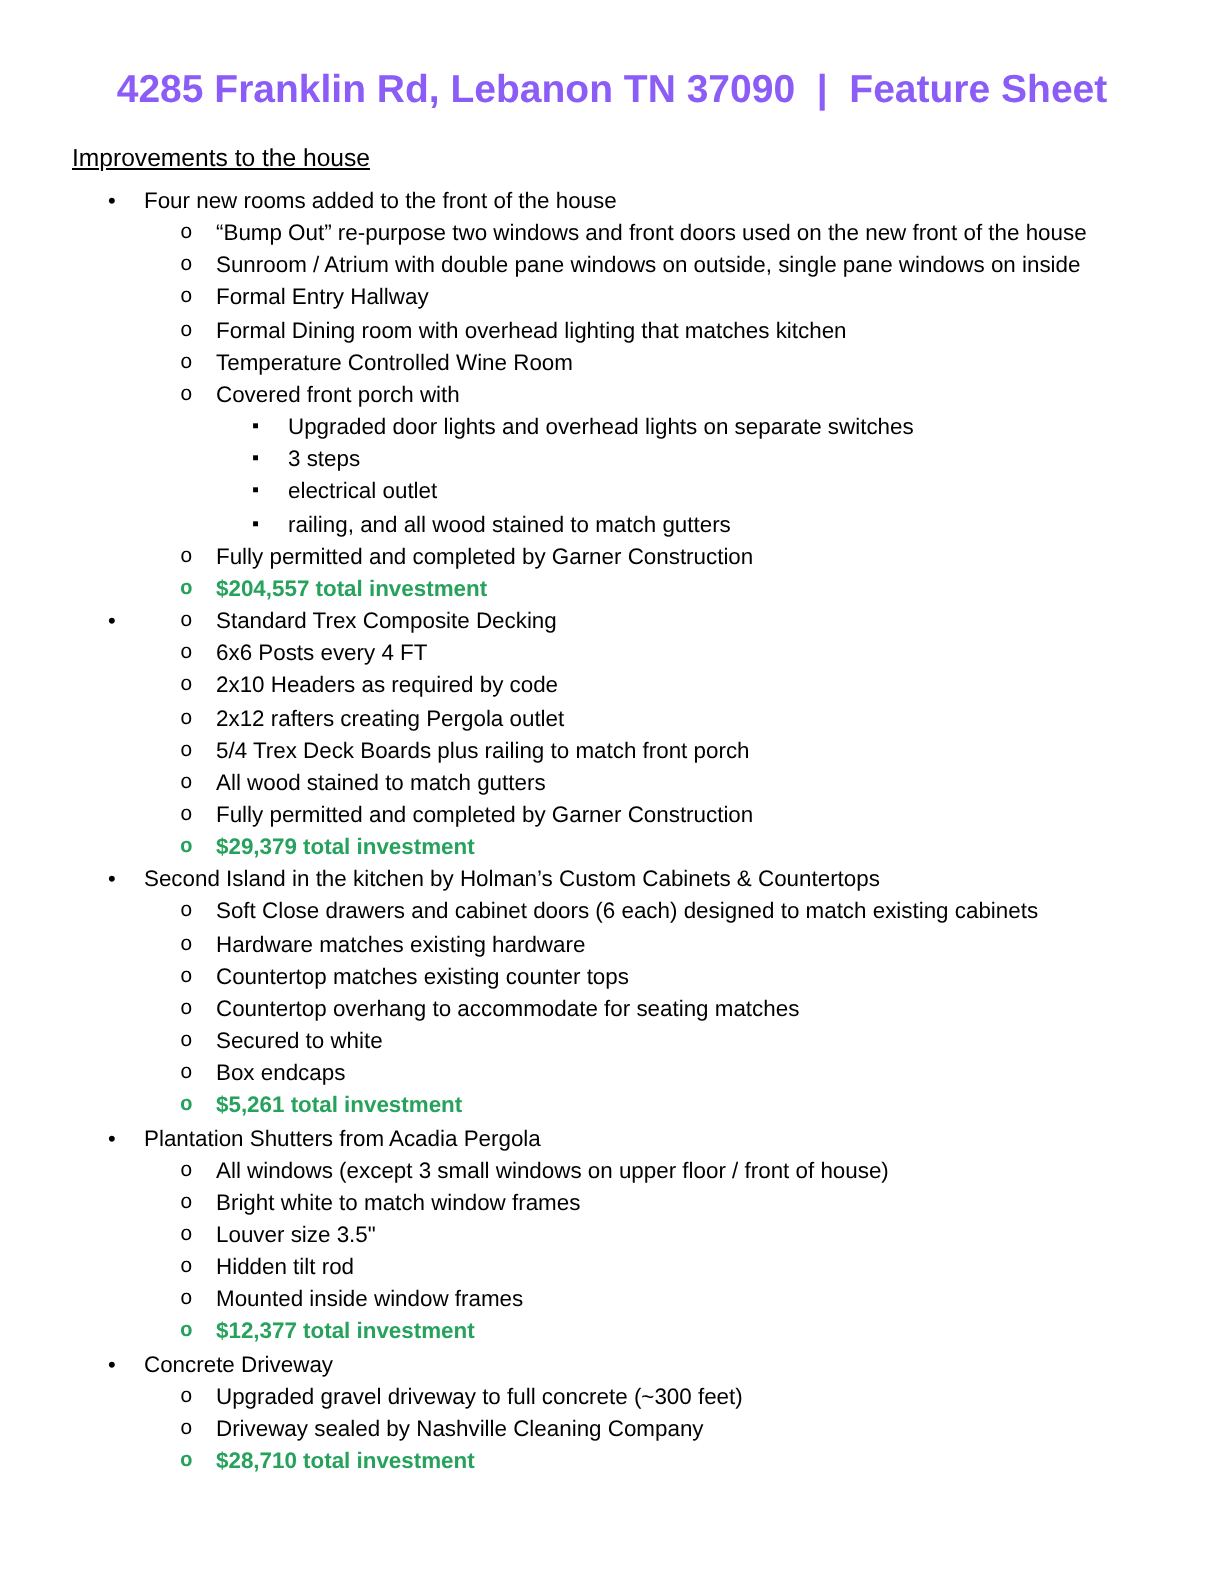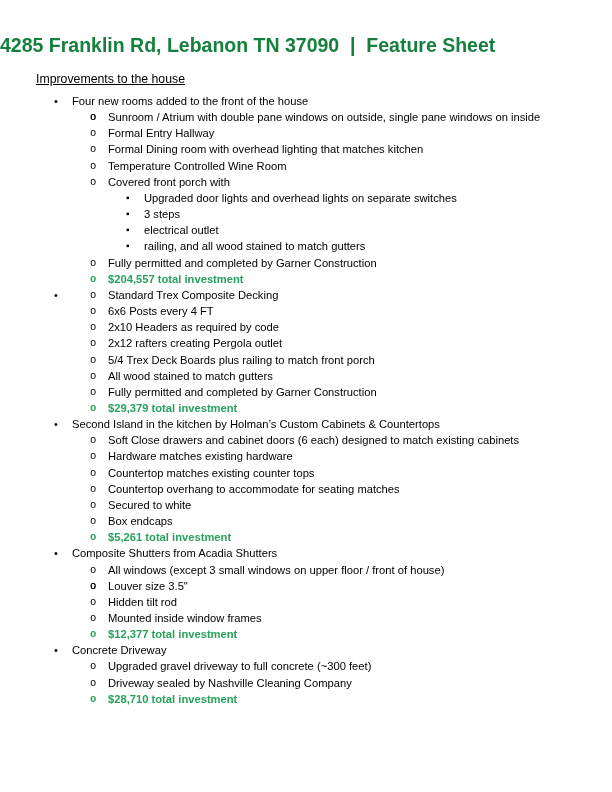--- a/index.html
+++ b/index.html
@@ -19,25 +19,26 @@
     width: 612px;
     height: 792px;
     background: #ffffff;
   }
   .title {
     margin: 0;
     position: absolute;
     top: 34px;
     left: 0;
     right: 0;
+    text-align: center;
     font-size: 19.5px;
     font-weight: bold;
     letter-spacing: 0px;
     white-space: pre-wrap;
-    color: #15803d;
+    color: #8b5cf6;
   }
   .heading {
     margin: 0;
     position: absolute;
     top: 72px;
     left: 36px;
     font-size: 12.3px;
     font-weight: normal;
     text-decoration: underline;
     color: #000000;
@@ -69,21 +70,21 @@
   }
 </style>
 </head>
 <body>
 
 <div class="page">
   <h1 class="title">4285 Franklin Rd, Lebanon TN 37090  |  Feature Sheet</h1>
   <h2 class="heading">Improvements to the house</h2>
   <div class="list-root" id="list-root">
       <div class="line lvl1"><span class="bullet b1">•</span><span class="txt">Four new rooms added to the front of the house</span></div>
-      <div class="line lvl2"><span class="bullet b2">o</span></div>
+      <div class="line lvl2"><span class="bullet b2">o</span><span class="txt">“Bump Out” re-purpose two windows and front doors used on the new front of the house</span></div>
       <div class="line lvl2"><span class="bullet b2">o</span><span class="txt">Sunroom / Atrium with double pane windows on outside, single pane windows on inside</span></div>
       <div class="line lvl2"><span class="bullet b2">o</span><span class="txt">Formal Entry Hallway</span></div>
       <div class="line lvl2"><span class="bullet b2">o</span><span class="txt">Formal Dining room with overhead lighting that matches kitchen</span></div>
       <div class="line lvl2"><span class="bullet b2">o</span><span class="txt">Temperature Controlled Wine Room</span></div>
       <div class="line lvl2"><span class="bullet b2">o</span><span class="txt">Covered front porch with</span></div>
       <div class="line lvl3"><span class="bullet b3">▪</span><span class="txt">Upgraded door lights and overhead lights on separate switches</span></div>
       <div class="line lvl3"><span class="bullet b3">▪</span><span class="txt">3 steps</span></div>
       <div class="line lvl3"><span class="bullet b3">▪</span><span class="txt">electrical outlet</span></div>
       <div class="line lvl3"><span class="bullet b3">▪</span><span class="txt">railing, and all wood stained to match gutters</span></div>
       <div class="line lvl2"><span class="bullet b2">o</span><span class="txt">Fully permitted and completed by Garner Construction</span></div>
@@ -98,23 +99,23 @@
       <div class="line lvl2"><span class="bullet b2">o</span><span class="txt">Fully permitted and completed by Garner Construction</span></div>
       <div class="line lvl2 green-row" style="color: rgb(39, 162, 92);"><span class="bullet b2">o</span><span class="txt">$29,379 total investment</span></div>
       <div class="line lvl1"><span class="bullet b1">•</span><span class="txt">Second Island in the kitchen by Holman’s Custom Cabinets &amp; Countertops</span></div>
       <div class="line lvl2"><span class="bullet b2">o</span><span class="txt">Soft Close drawers and cabinet doors (6 each) designed to match existing cabinets</span></div>
       <div class="line lvl2"><span class="bullet b2">o</span><span class="txt">Hardware matches existing hardware</span></div>
       <div class="line lvl2"><span class="bullet b2">o</span><span class="txt">Countertop matches existing counter tops</span></div>
       <div class="line lvl2"><span class="bullet b2">o</span><span class="txt">Countertop overhang to accommodate for seating matches</span></div>
       <div class="line lvl2"><span class="bullet b2">o</span><span class="txt">Secured to white</span></div>
       <div class="line lvl2"><span class="bullet b2">o</span><span class="txt">Box endcaps</span></div>
       <div class="line lvl2 green-row" style="color: rgb(39, 162, 92);"><span class="bullet b2">o</span><span class="txt">$5,261 total investment</span></div>
-      <div class="line lvl1"><span class="bullet b1">•</span><span class="txt">Composite Shutters from Acadia Shutters</span></div>
+      <div class="line lvl1"><span class="bullet b1">•</span><span class="txt">Plantation Shutters from Acadia Pergola</span></div>
       <div class="line lvl2"><span class="bullet b2">o</span><span class="txt">All windows (except 3 small windows on upper floor / front of house)</span></div>
-      <div class="line lvl2"><span class="bullet b2">o</span></div>
+      <div class="line lvl2"><span class="bullet b2">o</span><span class="txt">Bright white to match window frames</span></div>
       <div class="line lvl2"><span class="bullet b2">o</span><span class="txt">Louver size 3.5"</span></div>
       <div class="line lvl2"><span class="bullet b2">o</span><span class="txt">Hidden tilt rod</span></div>
       <div class="line lvl2"><span class="bullet b2">o</span><span class="txt">Mounted inside window frames</span></div>
       <div class="line lvl2 green-row" style="color: rgb(39, 162, 92);"><span class="bullet b2">o</span><span class="txt">$12,377 total investment</span></div>
       <div class="line lvl1"><span class="bullet b1">•</span><span class="txt">Concrete Driveway</span></div>
       <div class="line lvl2"><span class="bullet b2">o</span><span class="txt">Upgraded gravel driveway to full concrete (~300 feet)</span></div>
       <div class="line lvl2"><span class="bullet b2">o</span><span class="txt">Driveway sealed by Nashville Cleaning Company</span></div>
       <div class="line lvl2 green-row" style="color: rgb(39, 162, 92);"><span class="bullet b2">o</span><span class="txt">$28,710 total investment</span></div>
     </div>
 </div>

